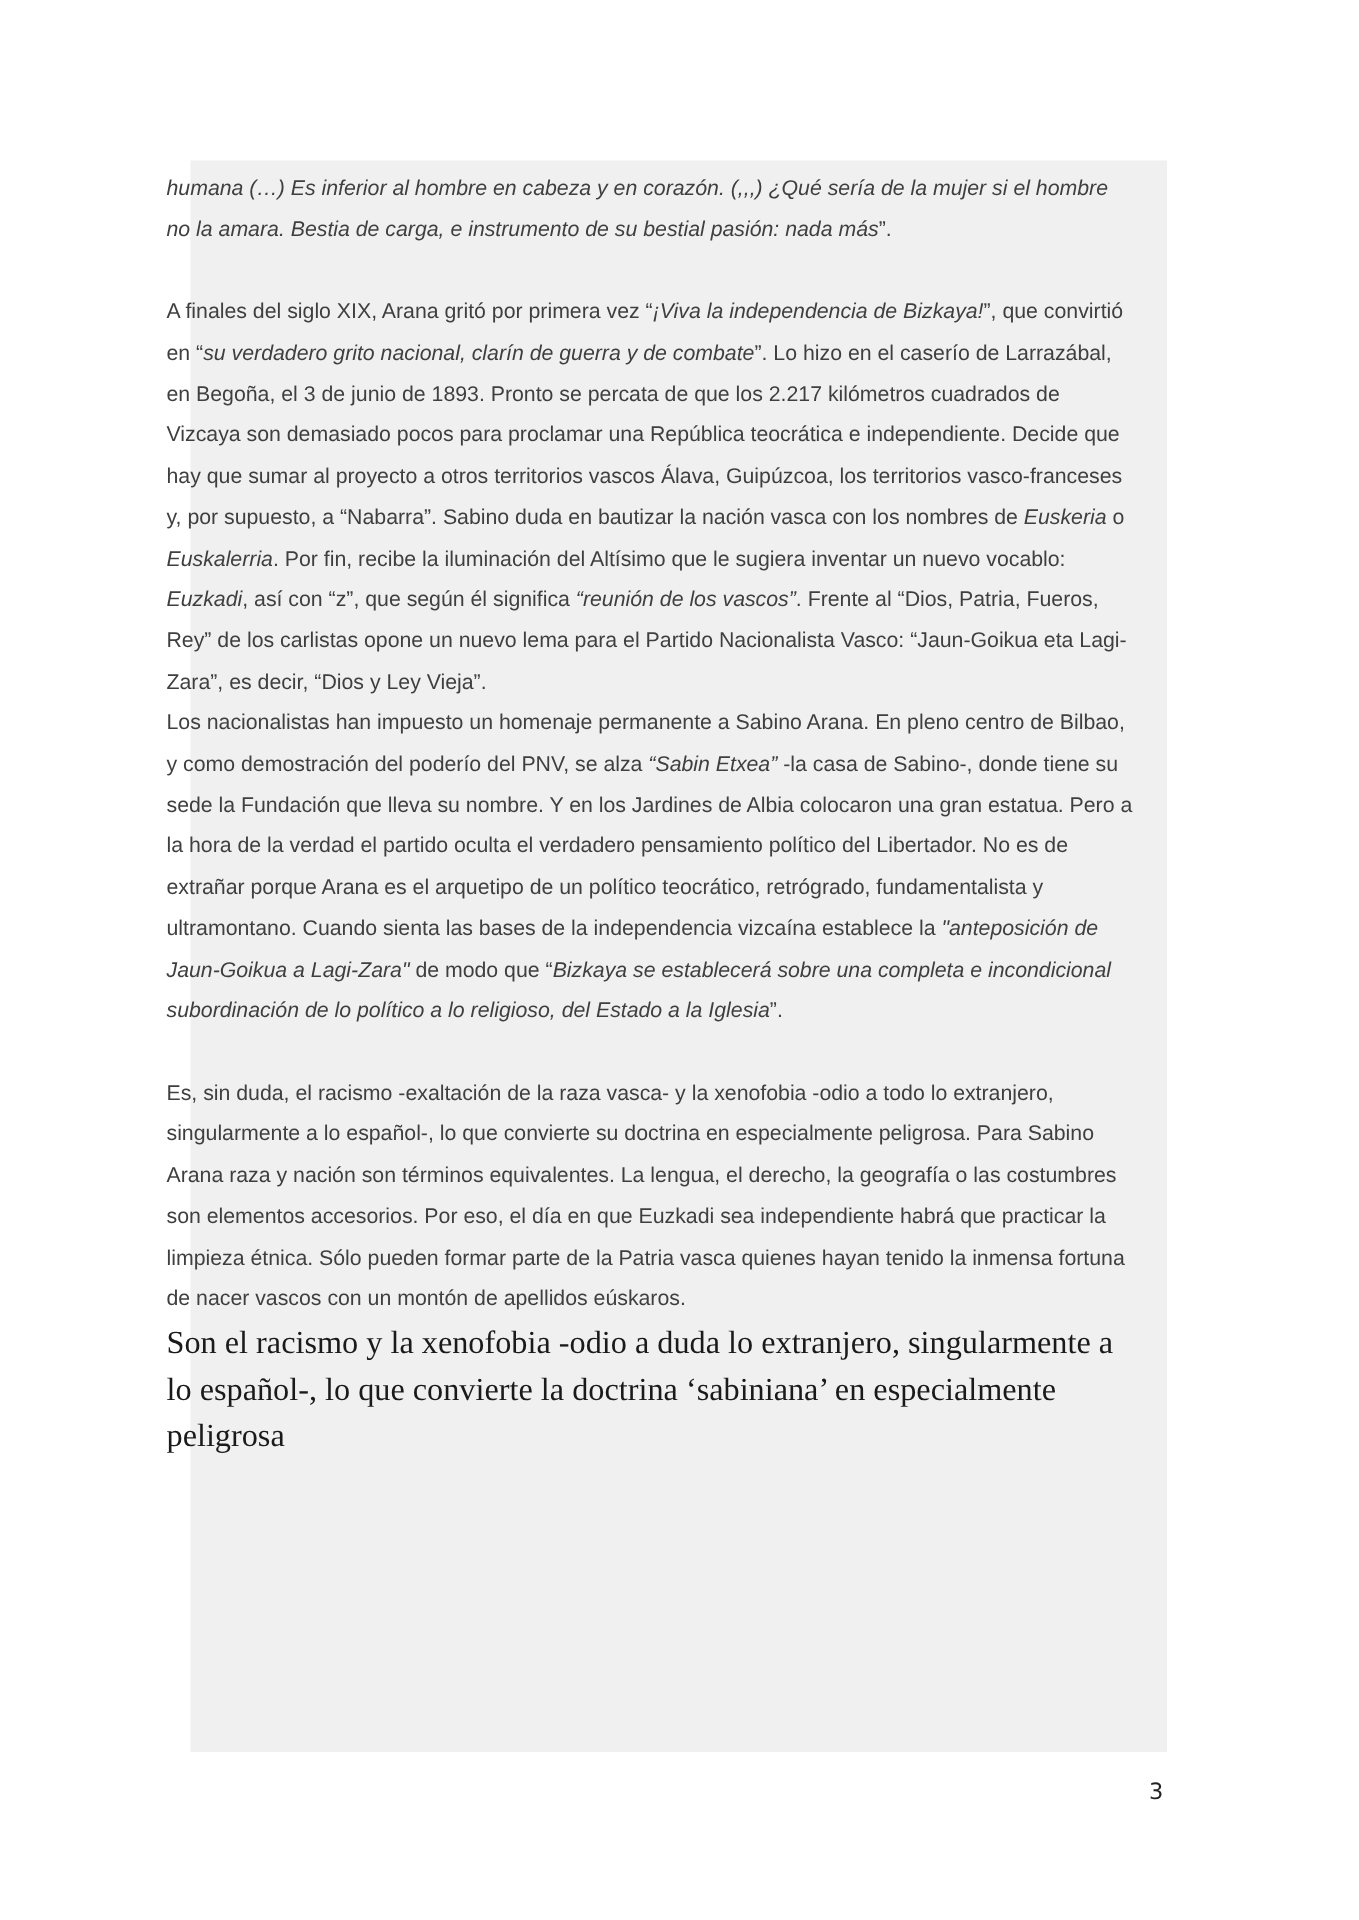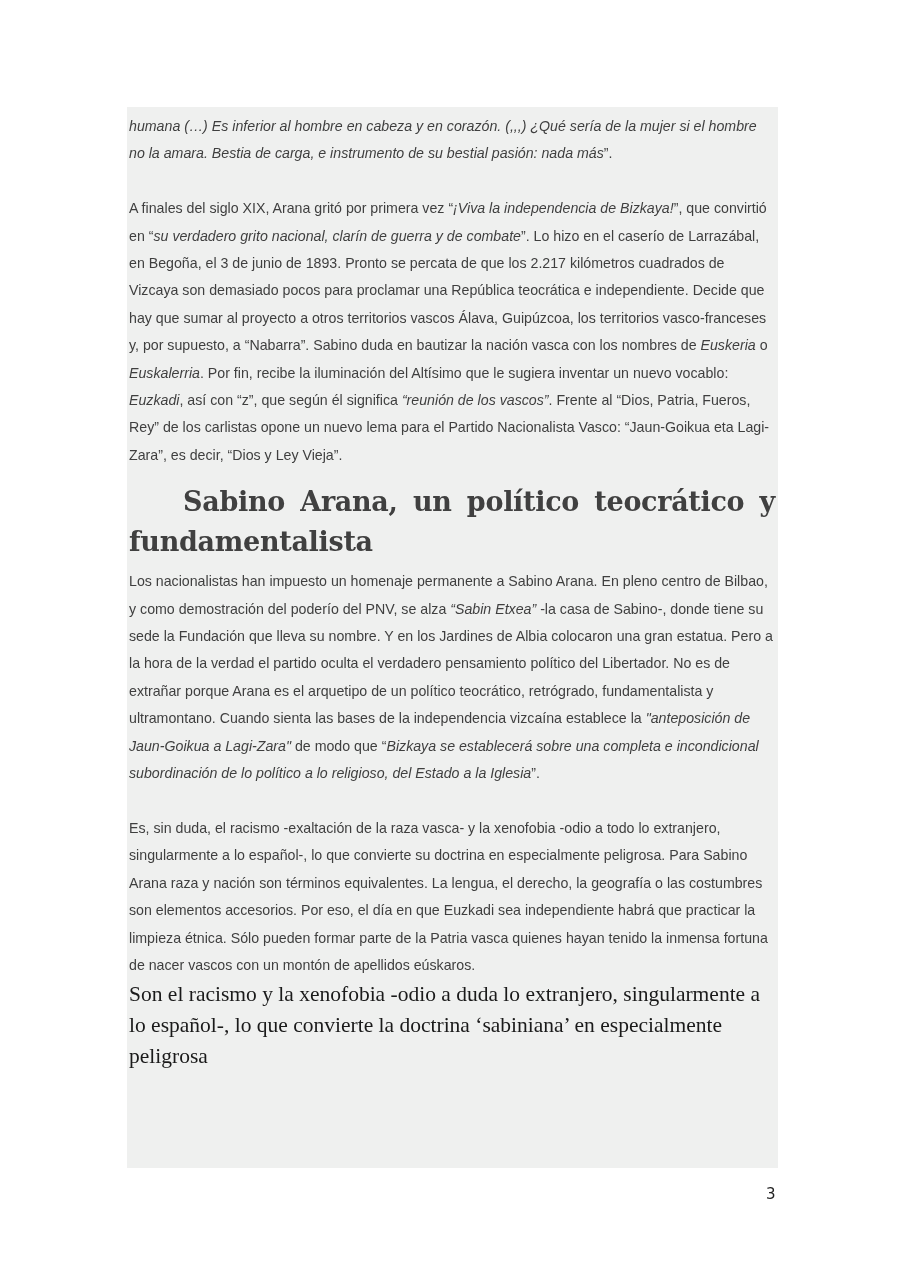--- a/index.html
+++ b/index.html
@@ -3,21 +3,21 @@
   <meta charset="utf-8">
   <style>
     html, body { margin: 0; padding: 0; background: #ffffff; }
     body { width: 906px; height: 1280px; position: relative; overflow: hidden; }
     .page { position: absolute; left: 0; top: 0; width: 906px; height: 1280px; background: #ffffff; }
     .shade {
       position: absolute; left: 127px; top: 107px; width: 651px; height: 1061px;
       background: #eff0ef;
     }
     .content {
-      position: absolute; left: 129px; top: 113px; width: 646px;
+      position: absolute; left: 111px; top: 113px; width: 646px;
       font-family: "Liberation Sans", sans-serif;
       font-size: 14.2px; line-height: 27.4px; color: #3f3f3f;
     }
     .content p { margin: 0; }
     .content em { font-style: italic; }
     .gap { height: 27.4px; }
     .heading {
       font-family: "DejaVu Serif", serif; font-weight: bold; color: #404040;
       font-size: 27px; line-height: 40px; text-align: justify; text-align-last: left;
       margin: 13px 0 6px 0; letter-spacing: -0.3px;
@@ -39,21 +39,20 @@
   <div class="shade"></div>
 
   <div class="content">
 
     <p><em>humana (…) Es inferior al hombre en cabeza y en corazón. (,,,) ¿Qué sería de la mujer si el hombre no la amara. Bestia de carga, e instrumento de su bestial pasión: nada más</em><span>”.</span></p>
 
     <div class="gap"></div>
 
     <p><span>A finales del siglo XIX, Arana  gritó por primera vez “</span><em>¡Viva la independencia de Bizkaya!</em><span>”, que convirtió en “</span><em>su verdadero grito nacional, clarín de guerra y de combate</em><span>”. Lo hizo en el caserío de Larrazábal, en Begoña, el 3 de junio de 1893. Pronto se percata de que los 2.217 kilómetros cuadrados de Vizcaya son demasiado pocos para proclamar una República teocrática e independiente. Decide que hay que sumar al proyecto a otros territorios vascos Álava, Guipúzcoa, los territorios vasco-franceses y, por supuesto, a “Nabarra”. Sabino duda en bautizar la nación vasca con los nombres de </span><em>Euskeria</em><span> o </span><em>Euskalerria</em><span>. Por fin, recibe la iluminación del Altísimo que le sugiera inventar un nuevo vocablo: </span><em>Euzkadi</em><span>, así con “z”, que según él significa </span><em>“reunión de los vascos”</em><span>. Frente al “Dios, Patria, Fueros, Rey” de los carlistas opone un nuevo lema para el Partido Nacionalista Vasco: “Jaun-Goikua eta Lagi-Zara”, es decir, “Dios y Ley Vieja”.</span></p>
 
-    <h2 class="heading"><span class="indent"></span><span>Sabino Arana, un político teocrático y fundamentalista</span></h2>
 
     <p><span>Los nacionalistas han impuesto un homenaje permanente a Sabino Arana. En pleno centro de Bilbao, y como demostración del poderío del PNV, se alza </span><em>“Sabin Etxea”</em><span> -la casa de Sabino-, donde tiene su sede la Fundación que lleva su nombre. Y en los Jardines de Albia colocaron una gran estatua. Pero a la hora de la verdad el partido oculta el verdadero pensamiento político del Libertador. No es de extrañar porque Arana es el arquetipo de un político teocrático, retrógrado, fundamentalista y ultramontano. Cuando sienta las bases de la independencia vizcaína establece la </span><em>"anteposición de Jaun-Goikua a Lagi-Zara"</em><span> de modo que “</span><em>Bizkaya se establecerá sobre una completa e incondicional subordinación de lo político a lo religioso, del Estado a la Iglesia</em><span>”.</span></p>
 
     <div class="gap"></div>
 
     <p>Es, sin duda,  el racismo -exaltación de la raza vasca- y la xenofobia -odio a todo lo extranjero, singularmente a lo español-, lo que convierte su doctrina en especialmente peligrosa. Para Sabino Arana raza y nación son términos equivalentes. La lengua, el derecho, la geografía o las costumbres son elementos accesorios. Por eso, el día en que Euzkadi sea independiente habrá que practicar la limpieza étnica. Sólo pueden formar parte de la Patria vasca quienes hayan tenido la inmensa fortuna de nacer vascos con un montón de apellidos eúskaros.</p>
 
     <p class="pullquote">Son  el racismo y la xenofobia -odio a duda lo extranjero, singularmente a lo español-, lo que convierte la doctrina ‘sabiniana’ en especialmente peligrosa</p>
   </div>
 

